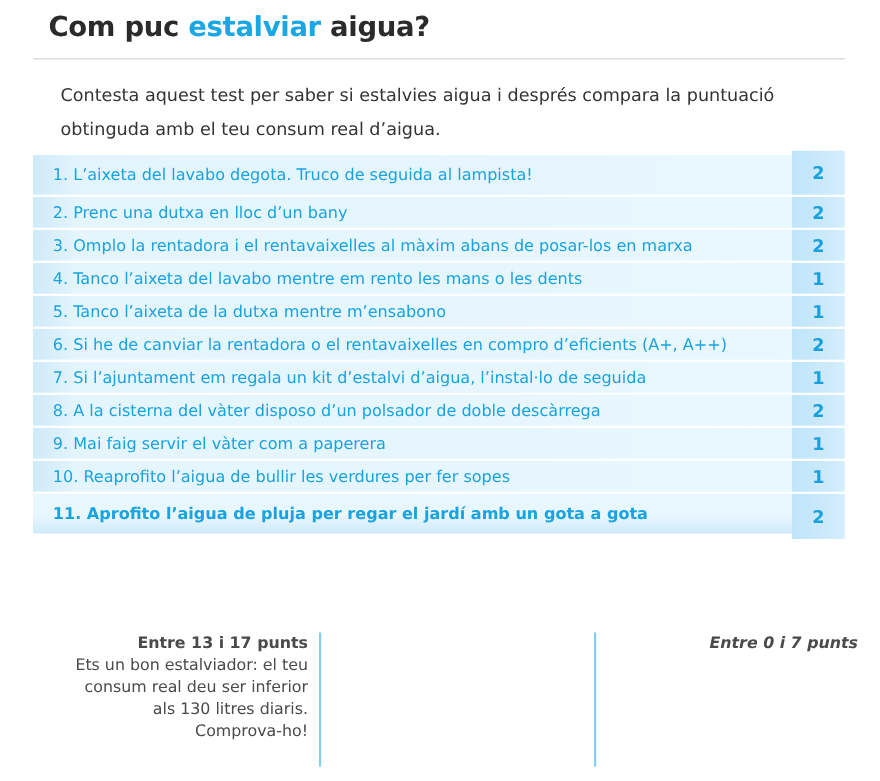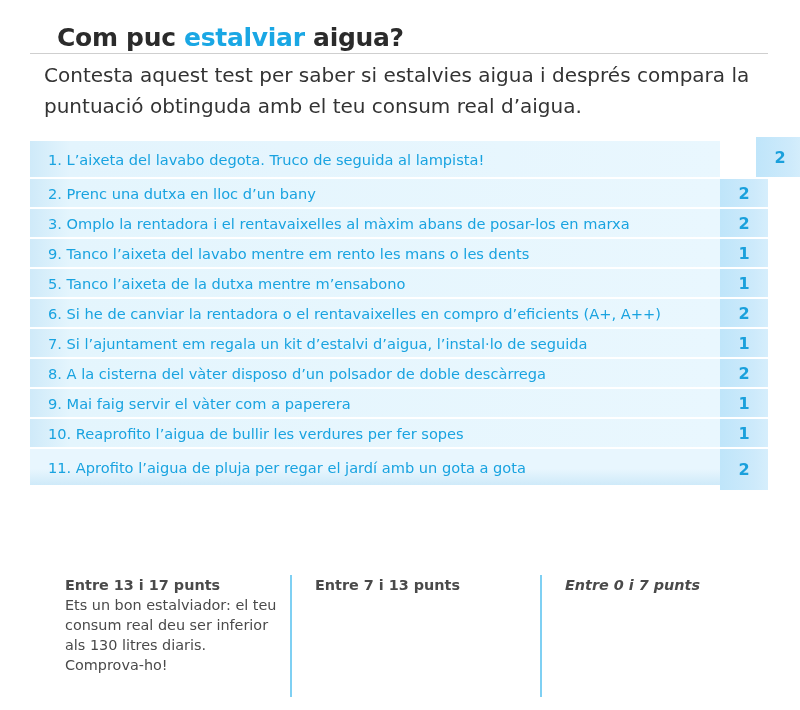--- a/index.html
+++ b/index.html
@@ -1,38 +1,38 @@
 <!DOCTYPE html>
 <html><head>
 <meta charset="utf-8">
 <style>
   html, body { margin: 0; padding: 0; background: #ffffff; }
   body { width: 800px; height: 710px; position: relative; overflow: hidden;
          font-family: "DejaVu Sans", "Liberation Sans", sans-serif; }
   .title { position: absolute; left: 44px; top: 10px; font-size: 25px; font-weight: bold;
-           color: #2b2b2b; letter-spacing: -0.3px; margin: 13px; }
+           color: #2b2b2b; letter-spacing: -0.3px; margin: 0; }
   .title .accent { color: #1aa7e4; }
   .rule { position: absolute; left: 30px; top: 53px; width: 738px; height: 1px; background: #cfcfcf; }
-  .intro { position: absolute; left: 44px; top: 60px; width: 720px; font-size: 20px;
-           line-height: 31px; color: #333333; margin: 0; }
+  .intro { position: absolute; left: 44px; top: 60px; width: 720px; font-size: 16px;
+           line-height: 31px; color: #333333; margin: 11px; }
   .quiz { position: absolute; left: 30px; top: 137px; width: 738px; }
   .row { position: relative; height: 28px; display: flex; margin-bottom: 2px; }
-  .row.first { height: 40px; gap: 36px; }
+  .row.first { height: 40px; }
   .row.last { height: 36px; }
   .q { flex: 0 0 690px; height: 100%; display: flex; align-items: center; padding-left: 18px;
        box-sizing: border-box; color: #19a3e0; font-size: 14.6px; white-space: nowrap;
        background: linear-gradient(90deg, #cfeaf9 0px, #e4f5fd 40px, #e9f7fe 100%); }
   .row.first .q { margin-top: 4px; height: 36px;
        background: linear-gradient(90deg, #cfeaf9 0px, #e3f4fd 40px, #e9f7fe 100%); }
-  .row.last .q { background: linear-gradient(180deg, #e8f6fe 0%, #e8f6fe 55%, #cfeaf9 100%); }
+  .row.last .q { background: linear-gradient(180deg, #e8f6fe 0%, #e8f6fe 55%, #cfeaf9 100%); font-weight: bold; }
   .pts { flex: 0 0 48px; height: 100%; display: flex; align-items: center; justify-content: center;
          background: linear-gradient(90deg, #bfe5fa 0%, #cdeafb 70%, #d6eefc 100%);
          color: #1aa0dc; font-weight: bold; font-size: 16px; }
   .row.last .pts { height: 41px; }
-  .results { position: absolute; left: 40px; top: 575px; width: 740px; height: 125px; }
+  .results { position: absolute; left: 40px; top: 575px; width: 740px; height: 125px; text-align: right; }
   .res { position: absolute; top: 0; width: 215px; font-size: 14.4px; line-height: 20px; color: #4a4a4a; }
   .res .h { font-weight: bold; color: #4a4a4a; display: block; }
   .res1 { left: 25px; }
   .res2 { left: 275px; }
   .res3 { left: 525px; font-style: italic; }
   .vline { position: absolute; top: 0; width: 2px; height: 122px; background: #7fd0f3; }
   .v1 { left: 250px; }
   .v2 { left: 500px; }
 </style>
 </head>
@@ -51,21 +51,21 @@
   </div>
   <div class="row">
     <div class="q">2. Prenc una dutxa en lloc d’un bany</div>
     <div class="pts">2</div>
   </div>
   <div class="row">
     <div class="q">3. Omplo la rentadora i el rentavaixelles al màxim abans de posar-los en marxa</div>
     <div class="pts">2</div>
   </div>
   <div class="row">
-    <div class="q">9. Tanco l’aixeta del lavabo mentre em rento les mans o les dents</div>
+    <div class="q">4. Tanco l’aixeta del lavabo mentre em rento les mans o les dents</div>
     <div class="pts">1</div>
   </div>
   <div class="row">
     <div class="q">5. Tanco l’aixeta de la dutxa mentre m’ensabono</div>
     <div class="pts">1</div>
   </div>
   <div class="row">
     <div class="q">6. Si he de canviar la rentadora o el rentavaixelles en compro d’eficients (A+, A++)</div>
     <div class="pts">2</div>
   </div>
@@ -91,19 +91,18 @@
   </div>
 </div>
 
 <div class="results">
   <div class="res res1">
     <span class="h">Entre 13 i 17 punts</span>
     <span>Ets un bon estalviador: el teu consum real deu ser inferior als 130 litres diaris. Comprova-ho!</span>
   </div>
   <div class="vline v1"></div>
   <div class="res res2">
-    <span class="h">Entre 7 i 13 punts</span>
   </div>
   <div class="vline v2"></div>
   <div class="res res3">
     <span class="h">Entre 0 i 7 punts</span>
   </div>
 </div>
 
 </body></html>

